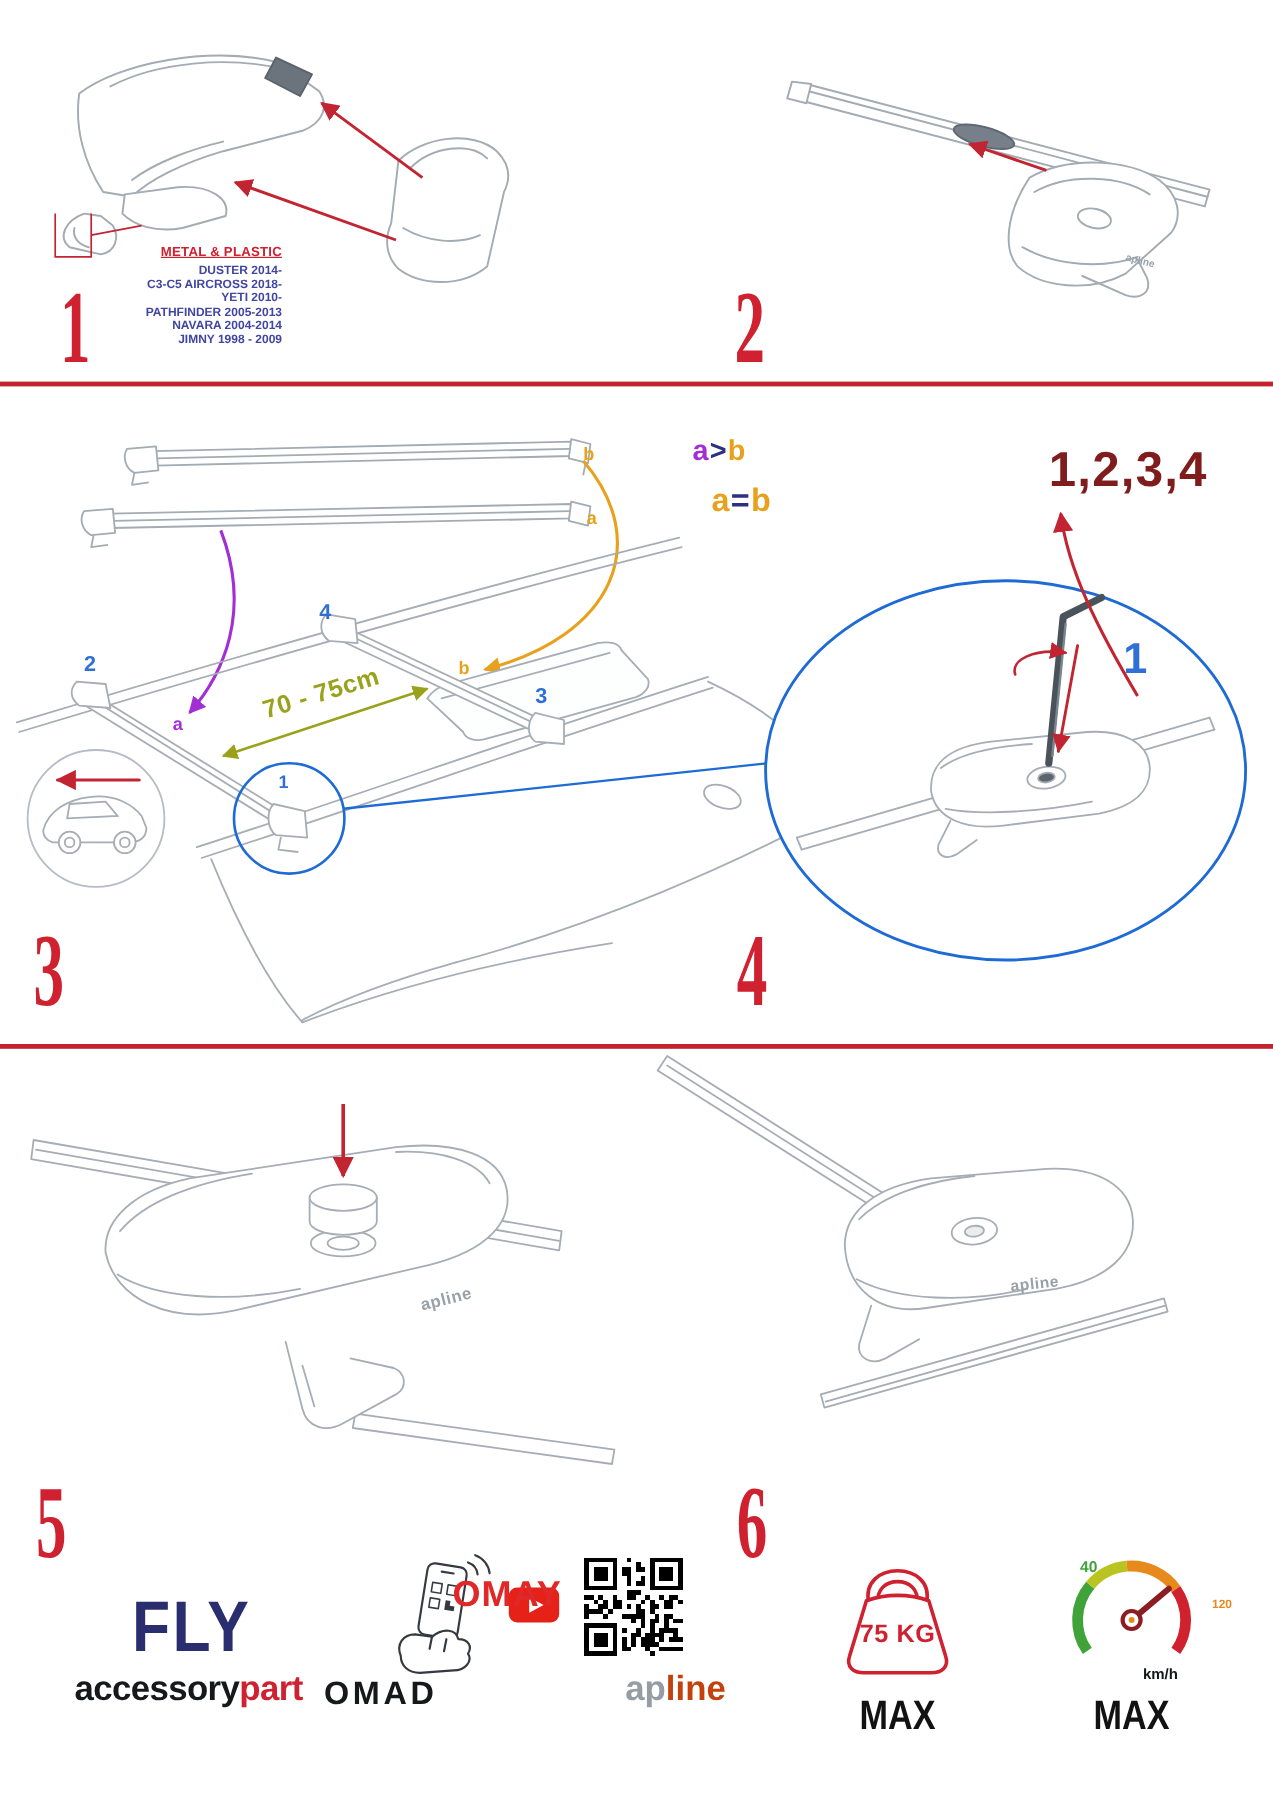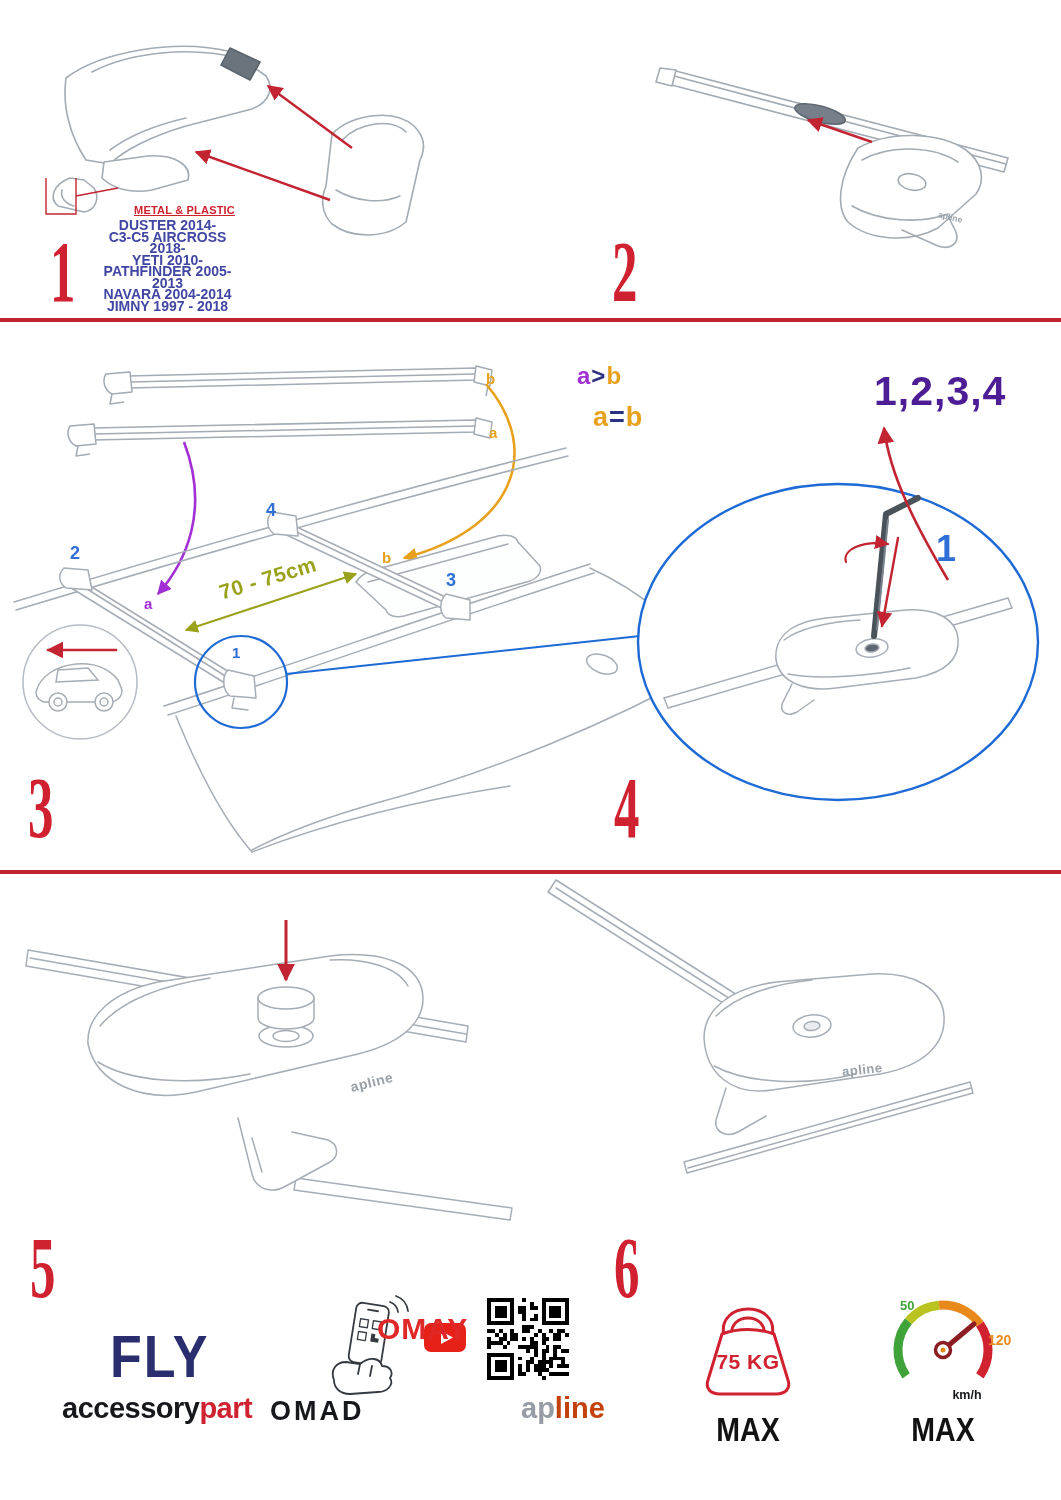--- a/index.html
+++ b/index.html
@@ -57,27 +57,27 @@
       <path d="M902,200 L938,216 C950,220 960,214 956,202 L948,186"></path>
       <ellipse cx="912" cy="152" rx="14" ry="8" transform="rotate(12 912 152)"></ellipse>
     </g>
     <g stroke="#c22432" fill="none">
       <path d="M872,112 L808,90" stroke-width="2.4" marker-end="url(#m1r)"></path>
     </g>
   </svg>
 
   <div class="abs" style="left:100px;top:204px;width:135px;text-align:right;">
     <div style="color:#cf2130;font-size:11px;font-weight:700;letter-spacing:0.2px;text-decoration:underline;">METAL &amp; PLASTIC</div>
-    <div style="color:#4046a2;font-size:14px;font-weight:700;line-height:11.5px;margin-top:4px;text-align:center;">
+    <div style="color:#4046a2;font-size:10px;font-weight:700;line-height:11.5px;margin-top:4px;">
       <div>DUSTER 2014-</div>
       <div>C3-C5 AIRCROSS 2018-</div>
       <div>YETI 2010-</div>
       <div>PATHFINDER 2005-2013</div>
       <div>NAVARA 2004-2014</div>
-      <div>JIMNY 1997 - 2018</div>
+      <div>JIMNY 1998 - 2009</div>
     </div>
   </div>
 
   <div class="abs lbl" style="left:938px;top:212px;font-size:8.5px;color:#99a1a8;transform:rotate(14deg);">apline</div>
 
   <div class="stepnum" style="left:50px;top:230px;">1</div>
   <div class="stepnum" style="left:612px;top:230px;">2</div>
 
   <div class="divider" style="top:318px;"></div>
 
@@ -182,21 +182,21 @@
   <div class="abs lbl" style="left:486px;top:370px;color:#e8a11c;font-size:15px;">b</div>
   <div class="abs lbl" style="left:489px;top:424px;color:#e8a11c;font-size:15px;">a</div>
 
   <div class="abs" style="left:577px;top:362px;font-size:24px;font-weight:700;letter-spacing:1px;">
     <span style="color:#a12fd4;">a</span><span style="color:#2b3080;">&gt;</span><span style="color:#e8a11c;">b</span>
   </div>
   <div class="abs" style="left:593px;top:402px;font-size:27px;font-weight:700;letter-spacing:1px;">
     <span style="color:#e8a11c;">a</span><span style="color:#2b3080;">=</span><span style="color:#e8a11c;">b</span>
   </div>
 
-  <div class="abs lbl" style="left:874px;top:368px;font-size:41px;color:#4c1d95;letter-spacing:1px;">1,2,3,4</div>
+  <div class="abs lbl" style="left:874px;top:368px;font-size:41px;color:#7f1d1d;letter-spacing:1px;">1,2,3,4</div>
   <div class="abs lbl" style="left:936px;top:528px;font-size:36px;color:#2f6fd6;">1</div>
 
   <div class="abs lbl" style="left:70px;top:543px;font-size:18px;color:#2f6fd6;">2</div>
   <div class="abs lbl" style="left:266px;top:500px;font-size:18px;color:#2f6fd6;">4</div>
   <div class="abs lbl" style="left:446px;top:570px;font-size:18px;color:#2f6fd6;">3</div>
   <div class="abs lbl" style="left:232px;top:644px;font-size:15px;color:#2f6fd6;">1</div>
   <div class="abs lbl" style="left:382px;top:549px;font-size:15px;color:#e8a11c;">b</div>
   <div class="abs lbl" style="left:144px;top:595px;font-size:15px;color:#a12fd4;">a</div>
 
   <div class="abs lbl" style="left:220px;top:581px;font-size:21px;color:#9aa21c;letter-spacing:0.5px;transform:rotate(-17deg);transform-origin:left center;">70 - 75cm</div>
@@ -424,18 +424,18 @@
     <g fill="none">
       <path d="M28.1,87.8 A45,45 0 0 1 30.5,33.1" stroke="#3fa33a" stroke-width="9"></path>
       <path d="M30.5,33.1 A45,45 0 0 1 61.1,17.2" stroke="#b9c421" stroke-width="9"></path>
       <path d="M61.1,17.2 A45,45 0 0 1 101.9,36.2" stroke="#e8891c" stroke-width="9"></path>
       <path d="M101.9,36.2 A45,45 0 0 1 101.9,87.8" stroke="#d0222e" stroke-width="9"></path>
       <path d="M65,62 L96,36" stroke="#8c1d22" stroke-width="5" stroke-linecap="round"></path>
       <circle cx="65" cy="62" r="7.5" fill="#ffffff" stroke="#8c1d22" stroke-width="3.5"></circle>
       <circle cx="65" cy="62" r="2.5" fill="#e8891c"></circle>
     </g>
   </svg>
-  <div class="abs lbl" style="left:900px;top:1298px;font-size:13px;color:#3fa33a;">50</div>
-  <div class="abs lbl" style="left:988px;top:1332px;font-size:14px;color:#e8891c;">120</div>
+  <div class="abs lbl" style="left:900px;top:1298px;font-size:13px;color:#3fa33a;">40</div>
+  <div class="abs lbl" style="left:1010px;top:1332px;font-size:10px;color:#e8891c;">120</div>
   <div class="abs" style="left:937px;top:1388px;width:60px;text-align:center;font-size:12.5px;font-weight:600;color:#15181b;">km/h</div>
   <div class="abs maxtxt" style="left:898px;top:1412px;width:90px;">MAX</div>
 
 </div>
 
 </body></html>

